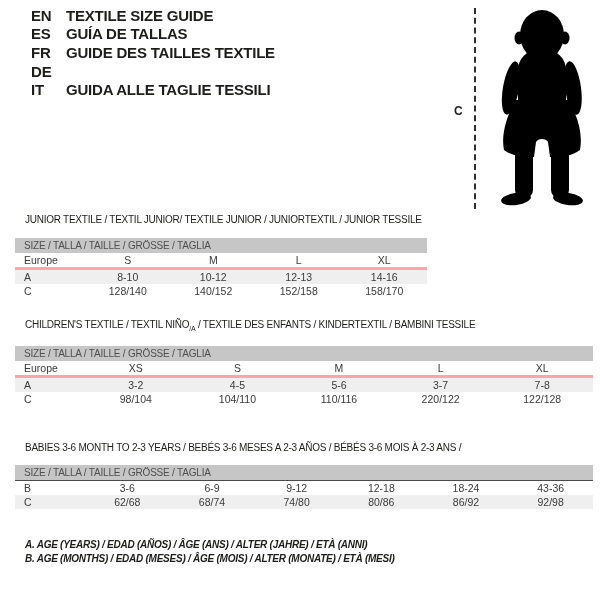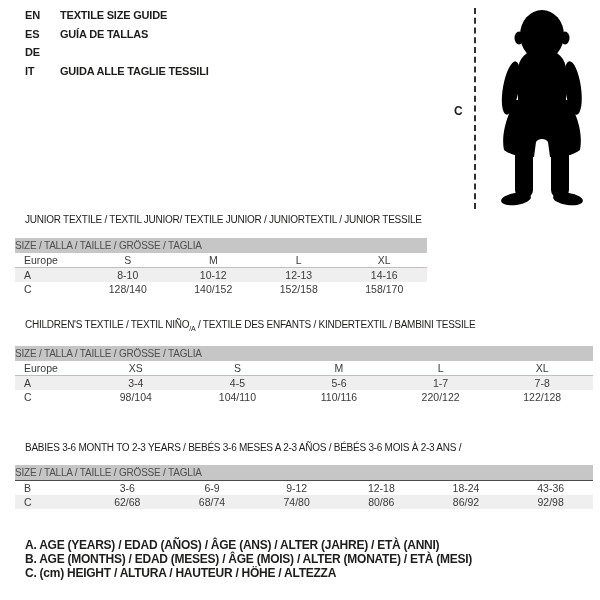--- a/index.html
+++ b/index.html
@@ -4,67 +4,71 @@
 <style>
   html,body { margin:0; padding:0; background:#ffffff; }
   .page {
     position:relative; width:600px; height:600px; background:#ffffff;
     font-family:"Liberation Sans", sans-serif; color:#1d1d1b; overflow:hidden;
   }
 
   
   .lang-block { position:absolute; left:25px; top:6px; }
   .lang-row { display:flex; height:18.6px; align-items:center;
-              font-weight:bold; font-size:11px; letter-spacing:-0.2px; }
+              font-weight:bold; font-size:15px; letter-spacing:-0.2px;margin-left:6px; }
   .lang-code { width:35px; }
 
   
   .figure { position:absolute; left:450px; top:6px; width:150px; height:208px; }
   .figure-label { position:absolute; left:4px; top:98px; font-weight:bold; font-size:12px; }
   .measure-line { position:absolute; left:24px; top:2px; height:201px; width:0;
                   border-left:2px dashed #2e2e2e; }
   .baby { position:absolute; left:36px; top:2px; }
 
   
   .tbl-title { position:absolute; font-weight:normal; font-size:10px;
                letter-spacing:-0.25px; white-space:nowrap; line-height:13px; }
   .sub { font-size:7px; vertical-align:sub; }
 
   
   .tbl { position:absolute; font-size:10.5px; }
   .tbl-head { height:15px; background:#c6c6c6; color:#4f4f4f; display:flex;
-              align-items:center; font-size:10px; letter-spacing:-0.2px; }
+              align-items:center; padding-left:9px; font-size:10px; letter-spacing:-0.2px; }
   .tbl-head.head-border { border-bottom:1px solid #4a4a4a; }
   .row { display:grid; height:14px; align-items:center; color:#3a3a3a; }
   .row span { text-align:center; }
   .row .lbl { text-align:left; padding-left:9px; }
   .cols-4 { grid-template-columns:70px repeat(4, 1fr); }
   .cols-5 { grid-template-columns:70px repeat(5, 1fr); }
   .cols-6 { grid-template-columns:70px repeat(6, 1fr); }
-  .hdr-row { border-bottom:1px solid #fca5a5; }
+  .hdr-row { border-bottom:3px solid #fca5a5; }
   .stripe { background:#efefef; }
 
   
   .notes { position:absolute; left:25px; top:538px; }
-  .note-line { font-weight:bold; font-size:12px; letter-spacing:-0.25px;
-               line-height:14px; white-space:nowrap; }
+  .note-line { font-weight:bold; font-size:10px; letter-spacing:-0.25px;
+               line-height:14px; white-space:nowrap;font-style:italic; }
 </style>
 </head>
 <body>
 
 <div class="page">
 
   <div class="lang-block">
     <div class="lang-row">
       <span class="lang-code">EN</span>
       <span class="lang-title">TEXTILE SIZE GUIDE</span>
     </div>
     <div class="lang-row">
       <span class="lang-code">ES</span>
       <span class="lang-title">GUÍA DE TALLAS</span>
+    </div>
+    <div class="lang-row">
+      <span class="lang-code">FR</span>
+      <span class="lang-title">GUIDE DES TAILLES TEXTILE</span>
     </div>
     <div class="lang-row">
       <span class="lang-code">DE</span>
     </div>
     <div class="lang-row">
       <span class="lang-code">IT</span>
       <span class="lang-title">GUIDA ALLE TAGLIE TESSILI</span>
     </div>
   </div>
 
@@ -122,24 +126,24 @@
     <div class="row cols-5 hdr-row">
       <span class="lbl">Europe</span>
       <span>XS</span>
       <span>S</span>
       <span>M</span>
       <span>L</span>
       <span>XL</span>
     </div>
     <div class="row cols-5 stripe">
       <span class="lbl">A</span>
-      <span>3-4</span>
+      <span>3-2</span>
       <span>4-5</span>
       <span>5-6</span>
-      <span>1-7</span>
+      <span>3-7</span>
       <span>7-8</span>
     </div>
     <div class="row cols-5">
       <span class="lbl">C</span>
       <span>98/104</span>
       <span>104/110</span>
       <span>110/116</span>
       <span>220/122</span>
       <span>122/128</span>
     </div>
@@ -166,16 +170,15 @@
       <span>74/80</span>
       <span>80/86</span>
       <span>86/92</span>
       <span>92/98</span>
     </div>
   </div>
 
   <div class="notes">
     <div class="note-line">A. AGE (YEARS) / EDAD (AÑOS) / ÂGE (ANS) / ALTER (JAHRE) / ETÀ (ANNI)</div>
     <div class="note-line">B. AGE (MONTHS) / EDAD (MESES) / ÂGE (MOIS) / ALTER (MONATE) / ETÀ (MESI)</div>
-    <div class="note-line">C. (cm) HEIGHT / ALTURA / HAUTEUR / HÖHE / ALTEZZA</div>
   </div>
 
 </div>
 
 </body></html>

